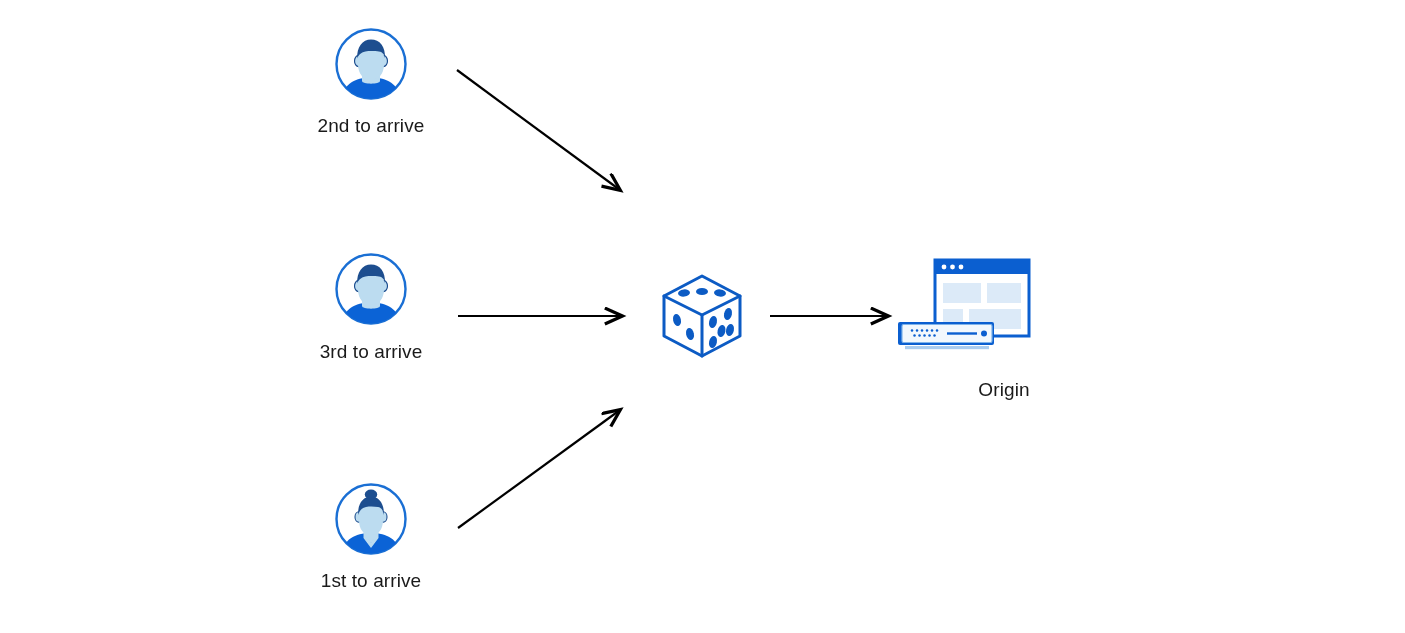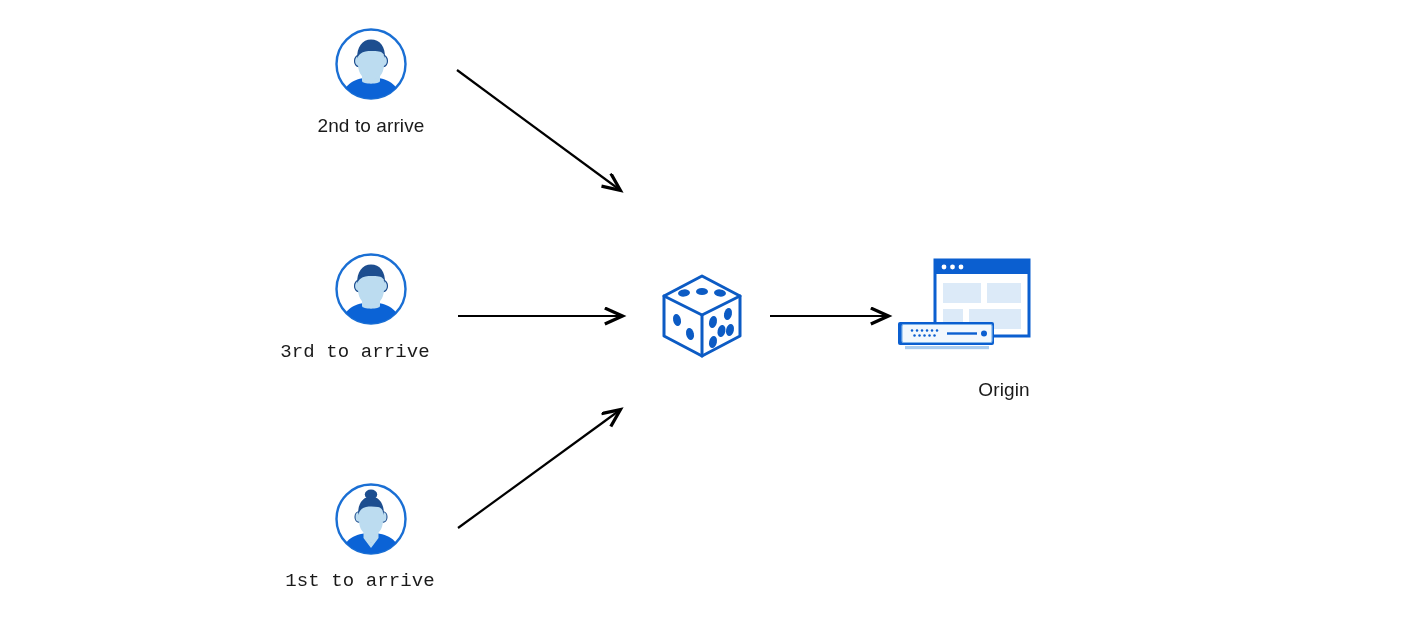--- a/index.html
+++ b/index.html
@@ -103,21 +103,21 @@
       <circle cx="37" cy="37" r="34.5" fill="#ffffff" stroke="#1a6fd4" stroke-width="2.4"></circle>
       <g clip-path="url(#clipA2)">
         <path d="M8 74 C8 58 20 50.5 37 50.5 C54 50.5 66 58 66 74 Z" fill="#0b63d6"></path>
         <path d="M28 44 L28 54 C28 57.5 46 57.5 46 54 L46 44 Z" fill="#bcdcf0"></path>
         <ellipse cx="24.6" cy="34" rx="4.1" ry="5.6" fill="#bcdcf0" stroke="#1d4e8f" stroke-width="1.2"></ellipse>
         <ellipse cx="49.4" cy="34" rx="4.1" ry="5.6" fill="#bcdcf0" stroke="#1d4e8f" stroke-width="1.2"></ellipse>
         <path d="M24 31 C24 19 30 13.5 37 13.5 C44 13.5 50 19 50 31 L50 37 C50 47.5 44.5 52.5 37 52.5 C29.5 52.5 24 47.5 24 37 Z" fill="#bcdcf0"></path>
         <path d="M23.2 31.5 C22.6 20 28.5 12.5 37 12.5 C45.8 12.5 51.6 19.4 51 31.5 C50.4 27 48 25 45 24.6 C39.5 23.9 30.5 23.5 26.8 26.4 C25.1 27.7 23.7 29.3 23.2 31.5 Z" fill="#1d4e8f"></path>
       </g>
     </svg>
-    <div class="node-label" style="left:235px;top:341px;font-family:Liberation Mono, monospace;">3rd to arrive</div>
+    <div class="node-label" style="left:251px;top:341px;">3rd to arrive</div>
   </div>
 
   <div class="node" style="left:0;top:0;">
     <svg class="avatar" style="left:334px;top:482px;" viewBox="0 0 74 74" xmlns="http://www.w3.org/2000/svg">
       <defs>
         <clipPath id="clipA3">
             <circle cx="37" cy="37" r="34.5"></circle>
           </clipPath>
       </defs>
       <circle cx="37" cy="37" r="34.5" fill="#ffffff" stroke="#1a6fd4" stroke-width="2.4"></circle>
@@ -125,21 +125,21 @@
         <path d="M8 74 C8 58.5 20 51 37 51 C54 51 66 58.5 66 74 Z" fill="#0b63d6"></path>
         <path d="M30 45 L30 53 L37 61 L44 53 L44 45 Z" fill="#bcdcf0"></path>
         <path d="M29.5 49.5 L37 60.5 L44.5 49.5 L44.5 56 L37 66 L29.5 56 Z" fill="#bcdcf0"></path>
         <ellipse cx="24.8" cy="35" rx="3.8" ry="5.2" fill="#bcdcf0" stroke="#1d4e8f" stroke-width="1.1"></ellipse>
         <ellipse cx="49.2" cy="35" rx="3.8" ry="5.2" fill="#bcdcf0" stroke="#1d4e8f" stroke-width="1.1"></ellipse>
         <path d="M25 32 C25 21 30.5 15.5 37 15.5 C43.5 15.5 49 21 49 32 L49 38 C49 48 44 53 37 53 C30 53 25 48 25 38 Z" fill="#bcdcf0"></path>
         <path d="M24.2 33 C23.4 22 29 14.5 37 14.5 C45 14.5 50.6 22 49.8 33 C48.9 27.5 47 25.5 44 25 C39 24.2 31 24 28 26.8 C26.2 28.3 24.7 30.5 24.2 33 Z" fill="#1d4e8f"></path>
         <ellipse cx="37" cy="12.5" rx="6.2" ry="5" fill="#1d4e8f"></ellipse>
       </g>
     </svg>
-    <div class="node-label" style="left:240px;top:570px;font-family:Liberation Mono, monospace;">1st to arrive</div>
+    <div class="node-label" style="left:251px;top:570px;">1st to arrive</div>
   </div>
 
   <div class="node" style="left:0;top:0;">
     <svg class="dice" style="left:657px;top:270px;" viewBox="0 0 90 92" xmlns="http://www.w3.org/2000/svg">
       <g fill="none" stroke="#0c5bc4" stroke-width="3" stroke-linejoin="round" stroke-linecap="round">
         <path d="M45 6 L83 26 L83 66 L45 86 L7 66 L7 26 Z"></path>
         <path d="M7 26 L45 45 L83 26"></path>
         <path d="M45 45 L45 86"></path>
       </g>
 

